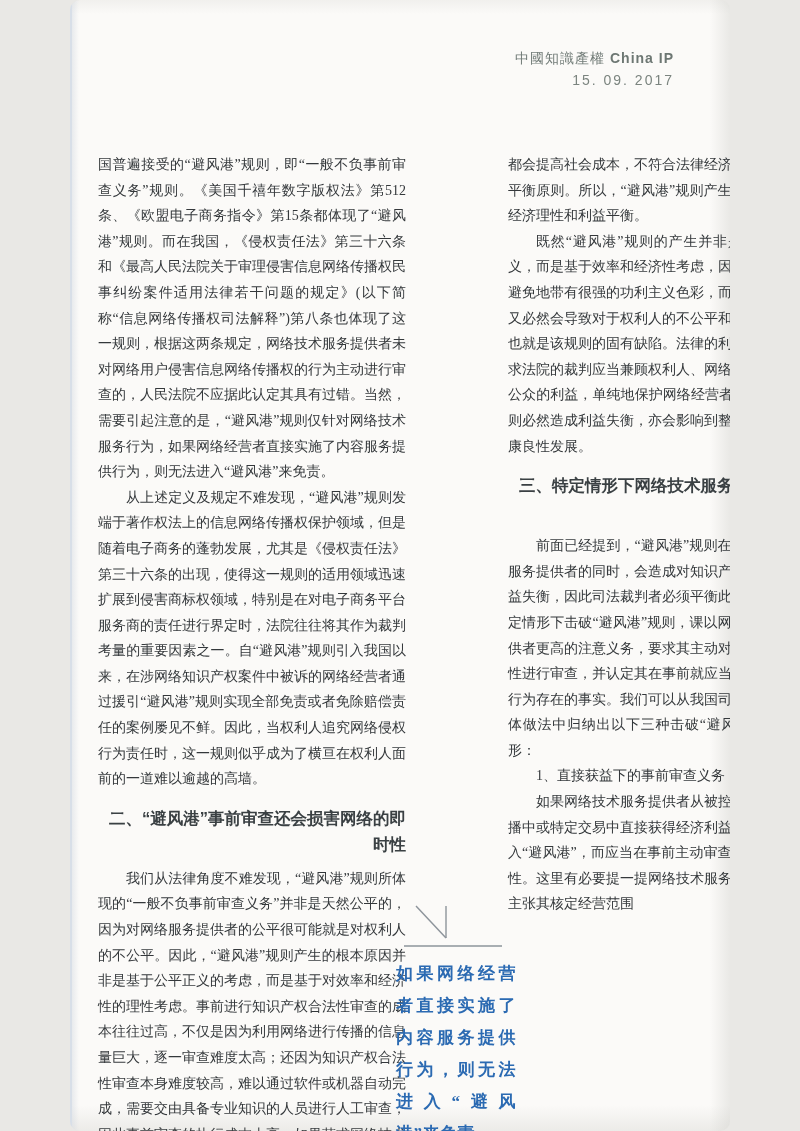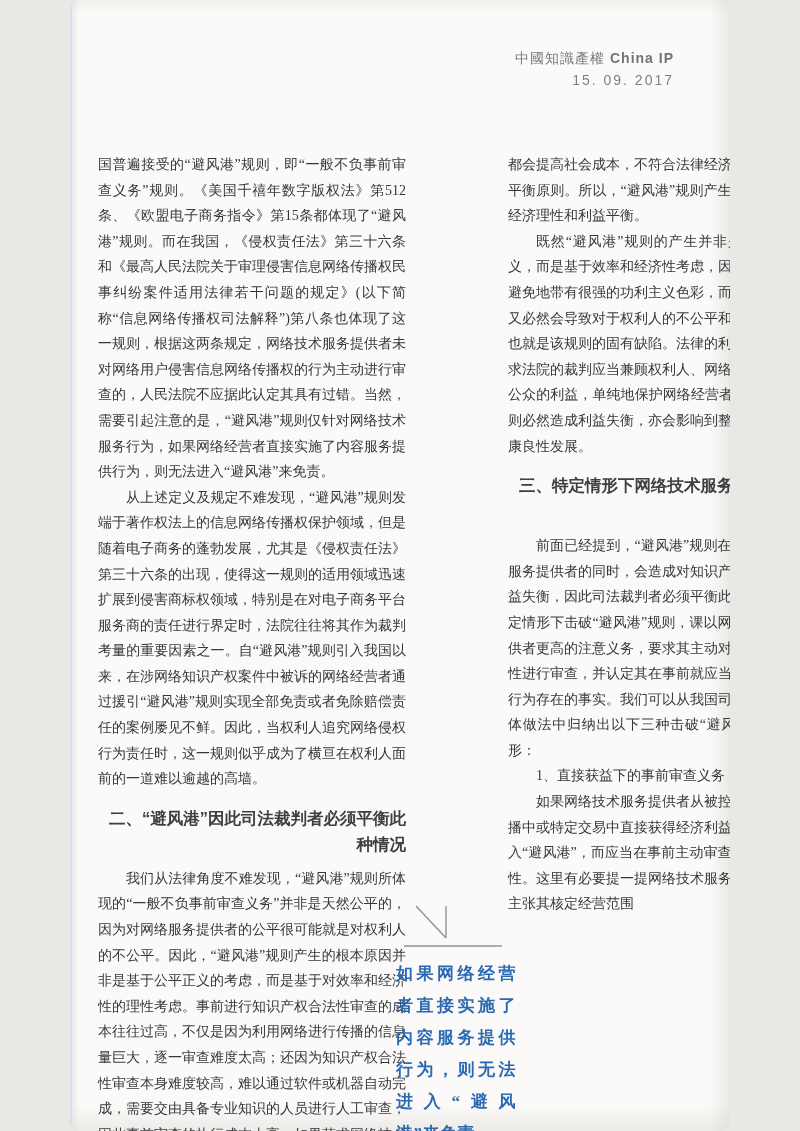--- a/index.html
+++ b/index.html
@@ -67,21 +67,21 @@
   <div class="edge-line"></div>
 
   <div class="header">
     <div class="mag"><span>中國知識產權</span> <b>China IP</b></div>
     <div class="date">15. 09. 2017</div>
   </div>
 
   <div class="col col-left">
     <p class="cont">国普遍接受的“避风港”规则，即“一般不负事前审查义务”规则。《美国千禧年数字版权法》第512条、《欧盟电子商务指令》第15条都体现了“避风港”规则。而在我国，《侵权责任法》第三十六条和《最高人民法院关于审理侵害信息网络传播权民事纠纷案件适用法律若干问题的规定》(以下简称“信息网络传播权司法解释”)第八条也体现了这一规则，根据这两条规定，网络技术服务提供者未对网络用户侵害信息网络传播权的行为主动进行审查的，人民法院不应据此认定其具有过错。当然，需要引起注意的是，“避风港”规则仅针对网络技术服务行为，如果网络经营者直接实施了内容服务提供行为，则无法进入“避风港”来免责。</p>
     <p>从上述定义及规定不难发现，“避风港”规则发端于著作权法上的信息网络传播权保护领域，但是随着电子商务的蓬勃发展，尤其是《侵权责任法》第三十六条的出现，使得这一规则的适用领域迅速扩展到侵害商标权领域，特别是在对电子商务平台服务商的责任进行界定时，法院往往将其作为裁判考量的重要因素之一。自“避风港”规则引入我国以来，在涉网络知识产权案件中被诉的网络经营者通过援引“避风港”规则实现全部免责或者免除赔偿责任的案例屡见不鲜。因此，当权利人追究网络侵权行为责任时，这一规则似乎成为了横亘在权利人面前的一道难以逾越的高墙。</p>
-    <div class="sec-heading">二、“避风港”因此司法裁判者必须平衡此种情况</div>
+    <div class="sec-heading">二、“避风港”事前审查还会损害网络的即时性</div>
     <p>我们从法律角度不难发现，“避风港”规则所体现的“一般不负事前审查义务”并非是天然公平的，因为对网络服务提供者的公平很可能就是对权利人的不公平。因此，“避风港”规则产生的根本原因并非是基于公平正义的考虑，而是基于对效率和经济性的理性考虑。事前进行知识产权合法性审查的成本往往过高，不仅是因为利用网络进行传播的信息量巨大，逐一审查难度太高；还因为知识产权合法性审查本身难度较高，难以通过软件或机器自动完成，需要交由具备专业知识的人员进行人工审查，因此事前审查的执行成本太高。如果苛求网络技术服务提供者承担这一成本，其势必会转嫁给网络用户。同时，事前审查还会损害网络的即时性，影响网络的正常使用。凡此种种，</p>
   </div>
 
   <div class="col col-right">
     <p class="cont">都会提高社会成本，不符合法律经济性原则和利益平衡原则。所以，“避风港”规则产生的根本原因是经济理性和利益平衡。</p>
     <p>既然“避风港”规则的产生并非是基于公平正义，而是基于效率和经济性考虑，因此该规则不可避免地带有很强的功利主义色彩，而这种功利主义又必然会导致对于权利人的不公平和利益受损，这也就是该规则的固有缺陷。法律的利益平衡原则要求法院的裁判应当兼顾权利人、网络经营者、社会公众的利益，单纯地保护网络经营者的“避风港”规则必然造成利益失衡，亦会影响到整个互联网的健康良性发展。</p>
     <div class="sec-heading">三、特定情形下网络技术服务提供者的事前审查义务</div>
     <p>前面已经提到，“避风港”规则在单纯保护网络服务提供者的同时，会造成对知识产权权利人的利益失衡，因此司法裁判者必须平衡此种情况，在特定情形下击破“避风港”规则，课以网络技术服务提供者更高的注意义务，要求其主动对知识产权合法性进行审查，并认定其在事前就应当知道被控侵权行为存在的事实。我们可以从我国司法实践中的具体做法中归纳出以下三种击破“避风港”规则的情形：</p>
     <p class="sub-item">1、直接获益下的事前审查义务</p>
     <p>如果网络技术服务提供者从被控侵权信息的传播中或特定交易中直接获得经济利益，则不能再进入“避风港”，而应当在事前主动审查知识产权合法性。这里有必要提一提网络技术服务提供者通常会主张其核定经营范围</p>

